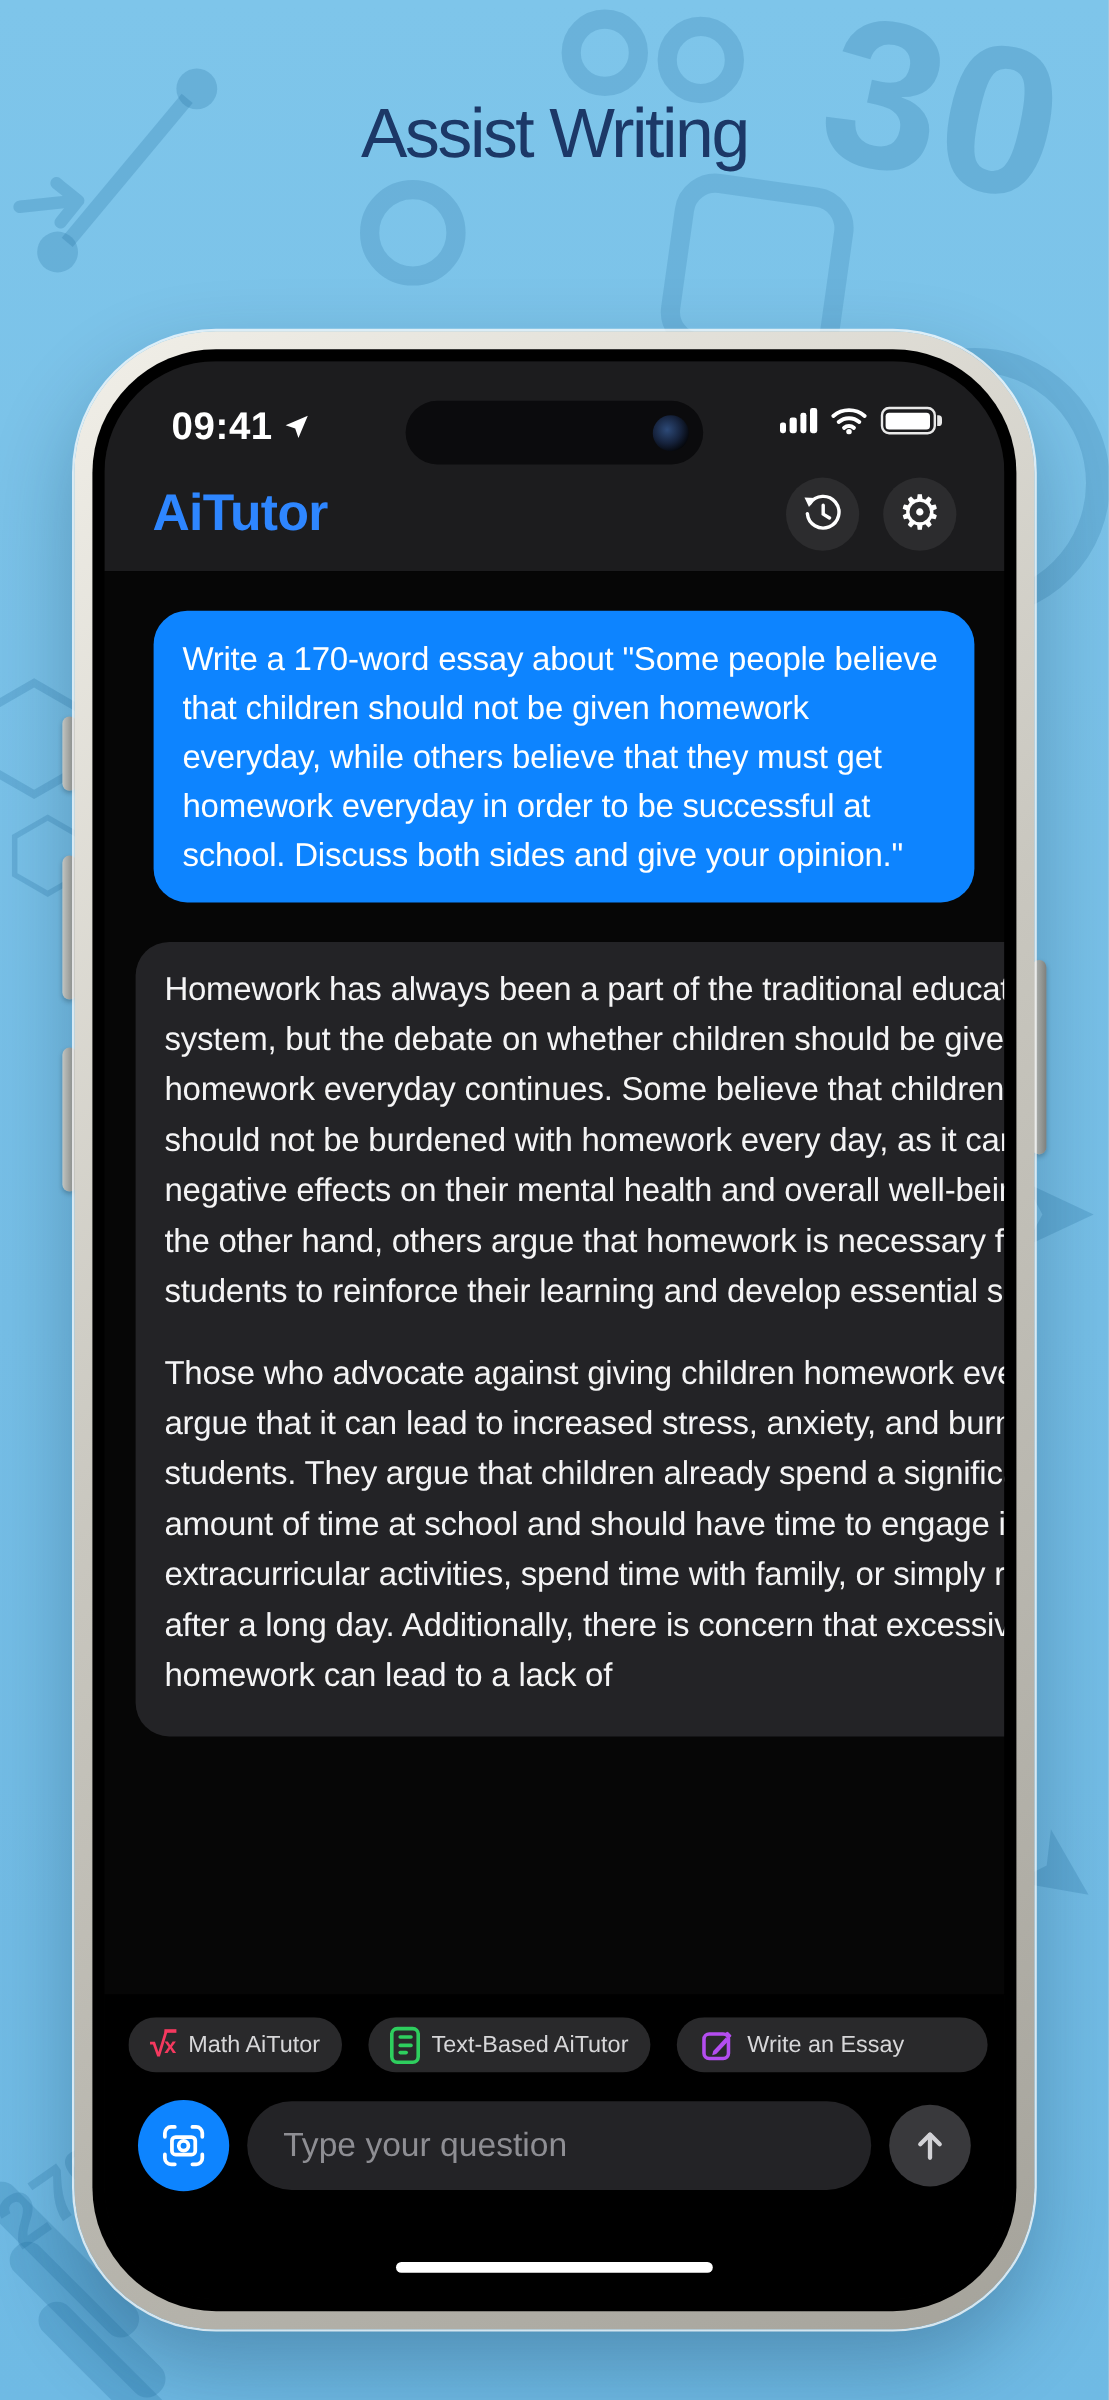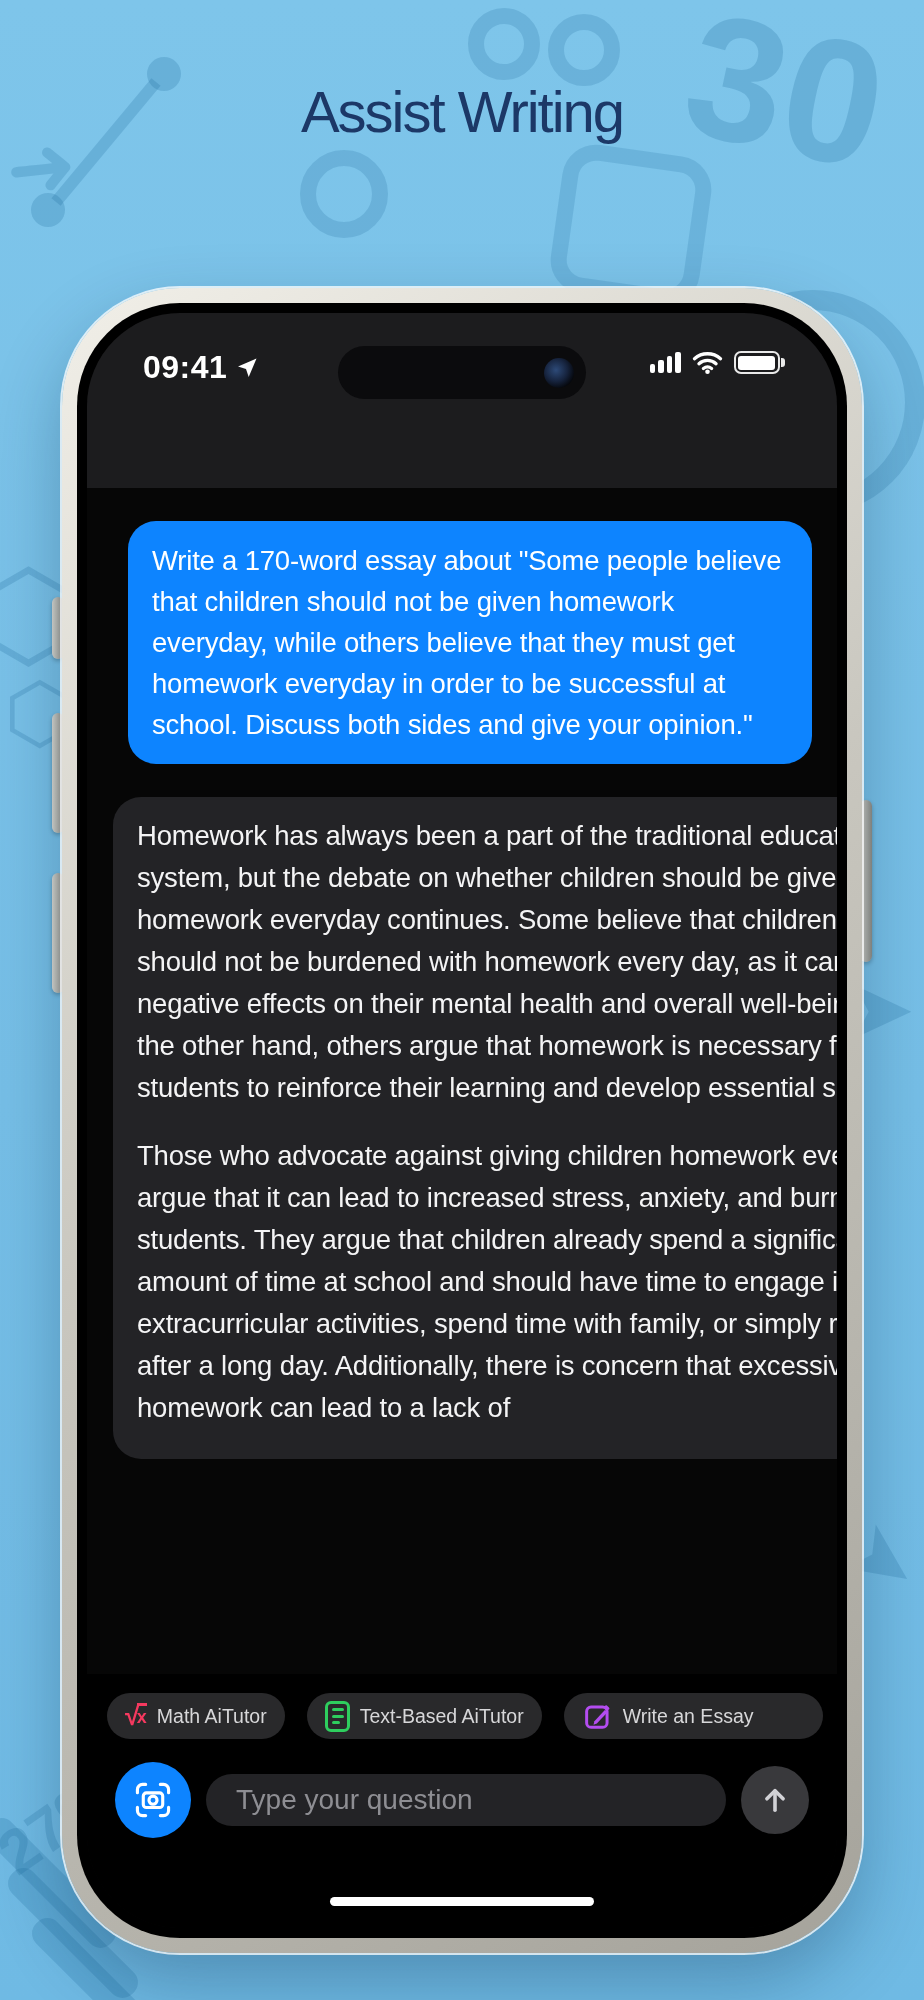--- a/index.html
+++ b/index.html
@@ -31,21 +31,21 @@
     letter-spacing: -2px; color: #1c3867;
   }
 
   
   .side-btn {
     position: absolute; width: 12px; border-radius: 6px;
     background: linear-gradient(90deg, #dcdad2, #8f8d85);
     box-shadow: 0 2px 4px rgba(0,0,0,.25);
   }
   .phone {
-    position: absolute; left: 62px; top: 288px; width: 800px; height: 1665px;
+    position: absolute; left: 62px; top: 276px; width: 800px; height: 1665px;
     border-radius: 118px;
     background: linear-gradient(145deg, #f1efe8 0%, #c9c7bf 45%, #a5a39b 100%);
     box-shadow: 0 0 0 2px rgba(255,255,255,.75), 0 30px 70px rgba(8,40,70,.30);
   }
   .frame-inner {
     position: absolute; inset: 15px; border-radius: 103px; background: #000;
   }
   .display {
     position: absolute; inset: 10px; border-radius: 93px;
     background: #060606; overflow: hidden;
@@ -124,21 +124,21 @@
 
   .input-row {
     position: absolute; top: 88px; left: 28px; right: 28px; height: 76px;
     display: flex; align-items: center; gap: 15px;
   }
   .cam-btn {
     width: 76px; height: 76px; border-radius: 50%; background: #0d84ff; border: none;
     display: flex; align-items: center; justify-content: center; cursor: pointer; flex-shrink: 0;
   }
   .q-input {
-    flex: 1; height: 52px; border-radius: 37px; background: #232326; border: none;
+    flex: 1; height: 74px; border-radius: 37px; background: #232326; border: none;
     padding: 0 30px; font-size: 28px; color: #fff; outline: none;
     font-family: "Liberation Sans", sans-serif;
   }
   .q-input::placeholder { color: #8e8e93; }
   .send-btn {
     width: 68px; height: 68px; border-radius: 50%; background: #39393c; border: none;
     display: flex; align-items: center; justify-content: center; cursor: pointer; flex-shrink: 0;
   }
   .home-indicator {
     position: absolute; bottom: 22px; left: 50%; transform: translateX(-50%);
@@ -205,20 +205,37 @@
               <path d="M8.8 13.7 a5.2 5.2 0 0 1 6.4 0" stroke-width="2.6"></path>
               <circle cx="12" cy="16.2" r="1.8" fill="#fff" stroke="none"></circle>
             </svg>
             <div class="batt">
               <div class="batt-body">
                   <div class="batt-fill"></div>
                 </div>
               <div class="batt-tip"></div>
             </div>
           </div>
+          <div class="title-row">
+            <span class="app-name">AiTutor</span>
+            <div class="hdr-btns">
+              <button class="hdr-btn">
+                <svg width="36" height="36" viewBox="0 0 24 24">
+                  <g fill="none" stroke="#fff" stroke-width="1.9" stroke-linecap="round">
+                    <path d="M4.6 6.4 A8.8 8.8 0 1 1 3.2 12"></path>
+                    <path d="M12 7.4 v4.9 l3.5 2.1"></path>
+                  </g>
+                  <path fill="#fff" d="M1.6 3.1 l6.1 0.2 -3.6 5.1 z"></path>
+                </svg>
+              </button>
+              <button class="hdr-btn">
+                <span class="gear-glyph">⚙</span>
+              </button>
+            </div>
+          </div>
         </div>
 
         <div class="chat">
           <div class="bubble bubble-user">Write a 170-word essay about "Some people believe that children should not be given homework everyday, while others believe that they must get homework everyday in order to be successful at school. Discuss both sides and give your opinion."</div>
           <div class="bubble bubble-assistant">
             <p>Homework has always been a part of the traditional education system, but the debate on whether children should be given homework everyday continues. Some believe that children should not be burdened with homework every day, as it can have negative effects on their mental health and overall well-being. On the other hand, others argue that homework is necessary for students to reinforce their learning and develop essential skills.</p>
             <p>Those who advocate against giving children homework everyday argue that it can lead to increased stress, anxiety, and burnout in students. They argue that children already spend a significant amount of time at school and should have time to engage in extracurricular activities, spend time with family, or simply relax after a long day. Additionally, there is concern that excessive homework can lead to a lack of</p>
           </div>
         </div>
 

